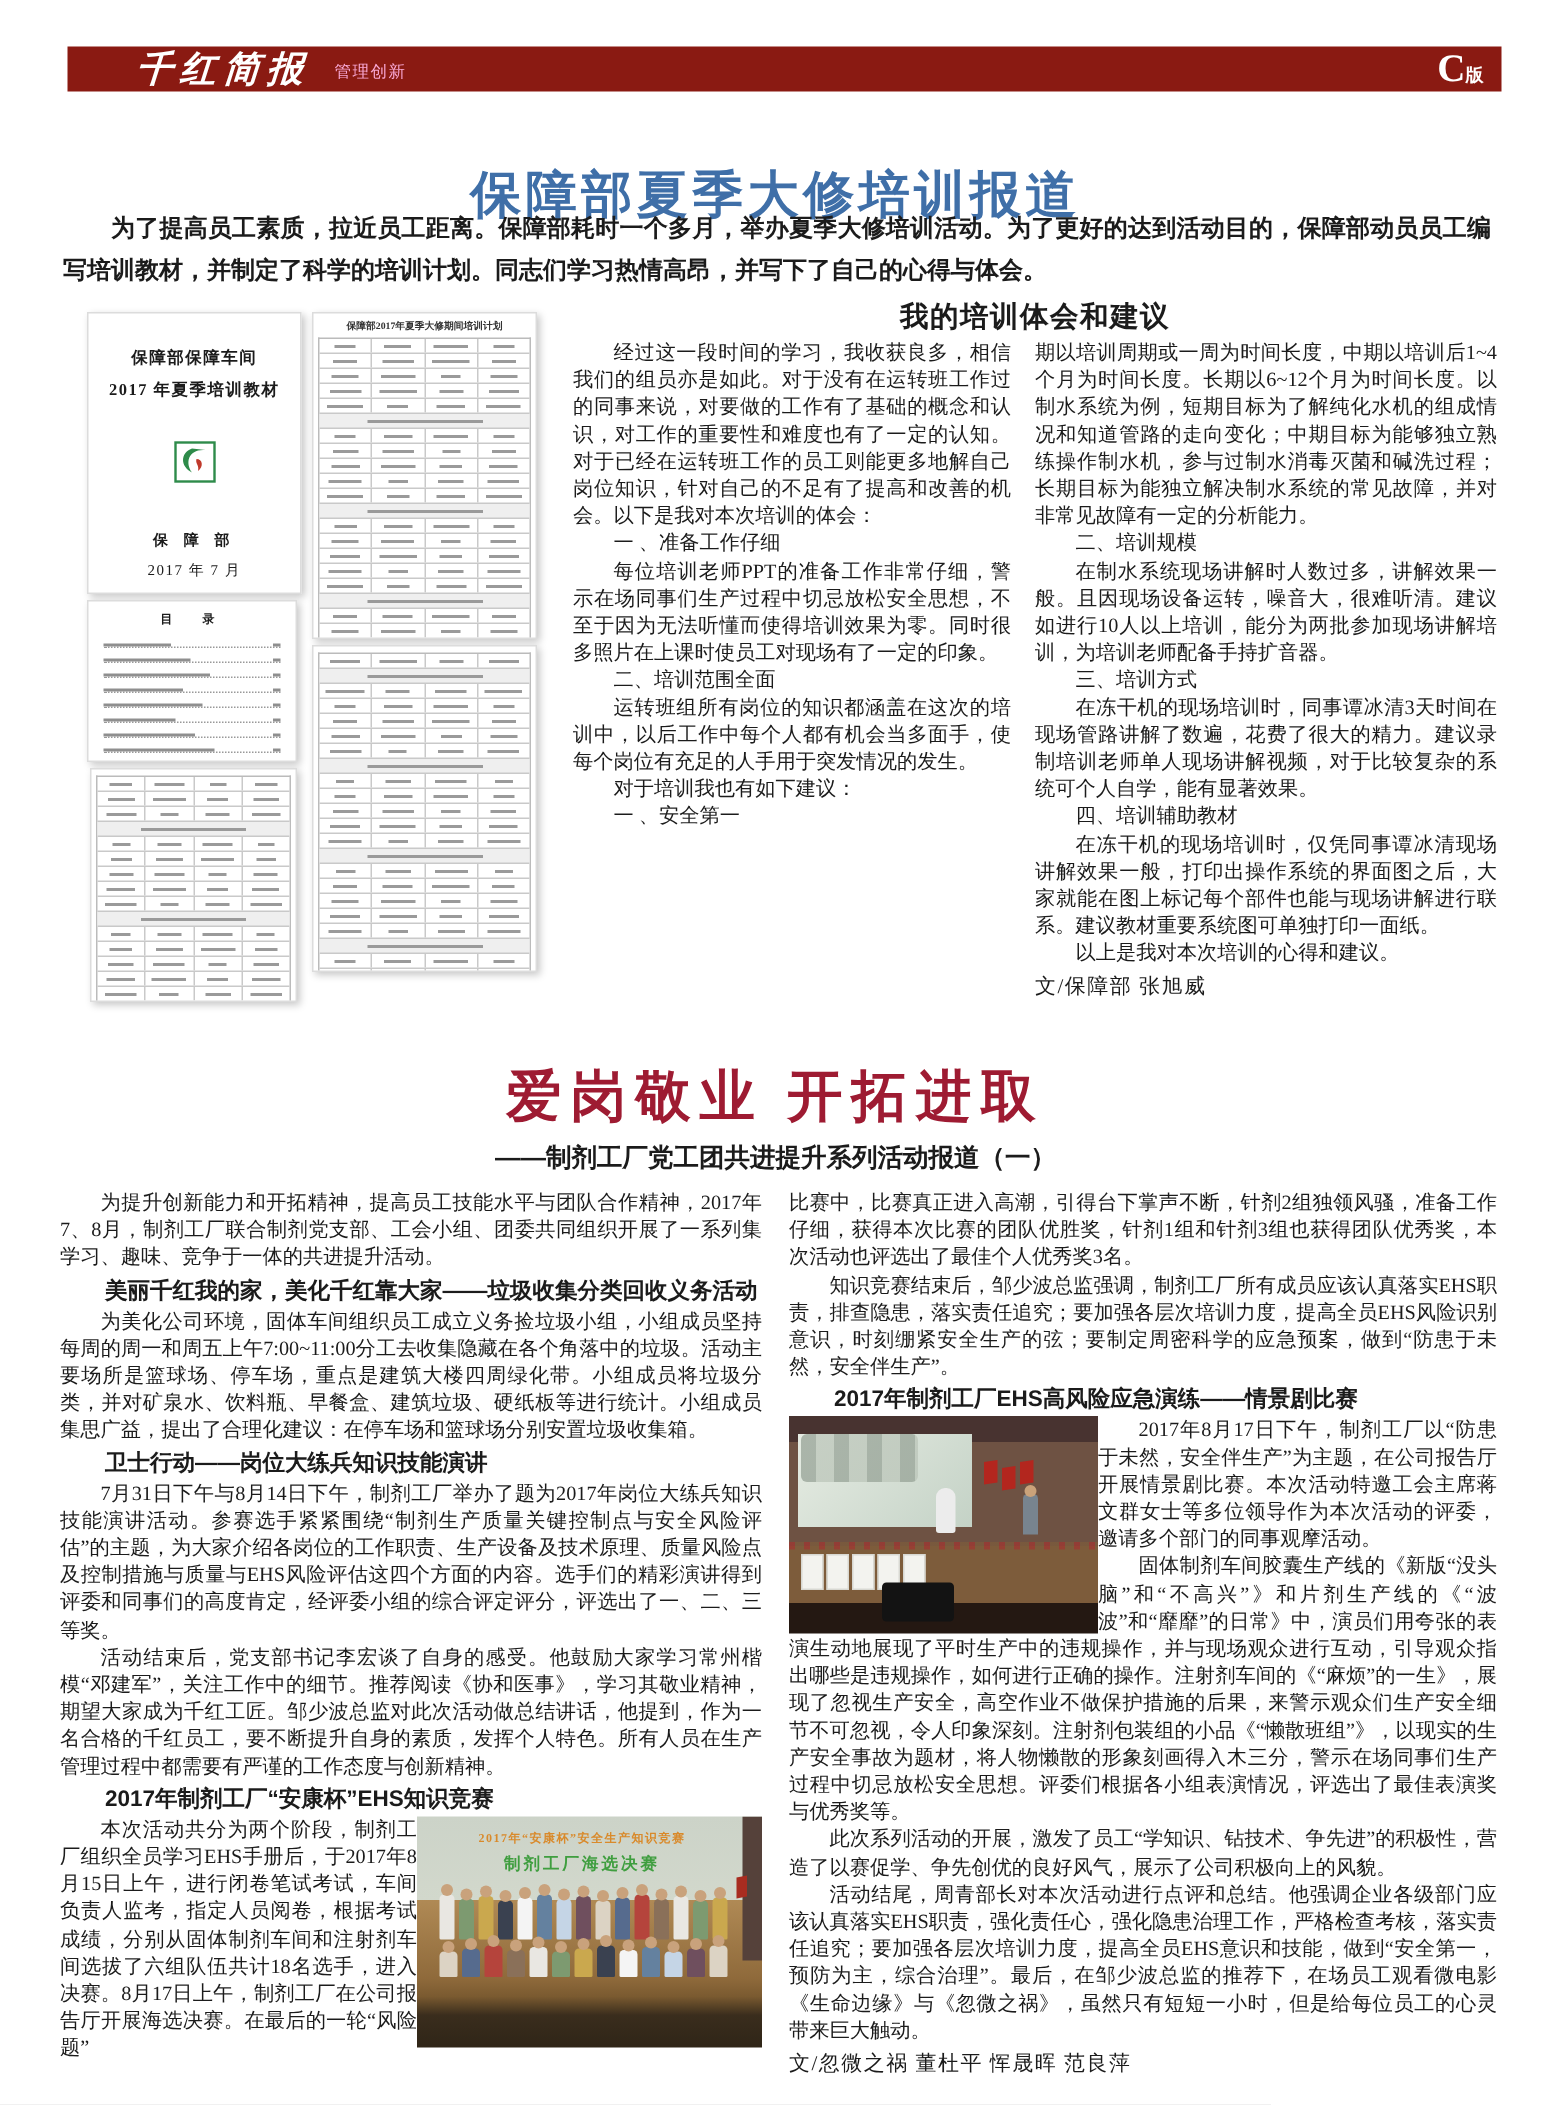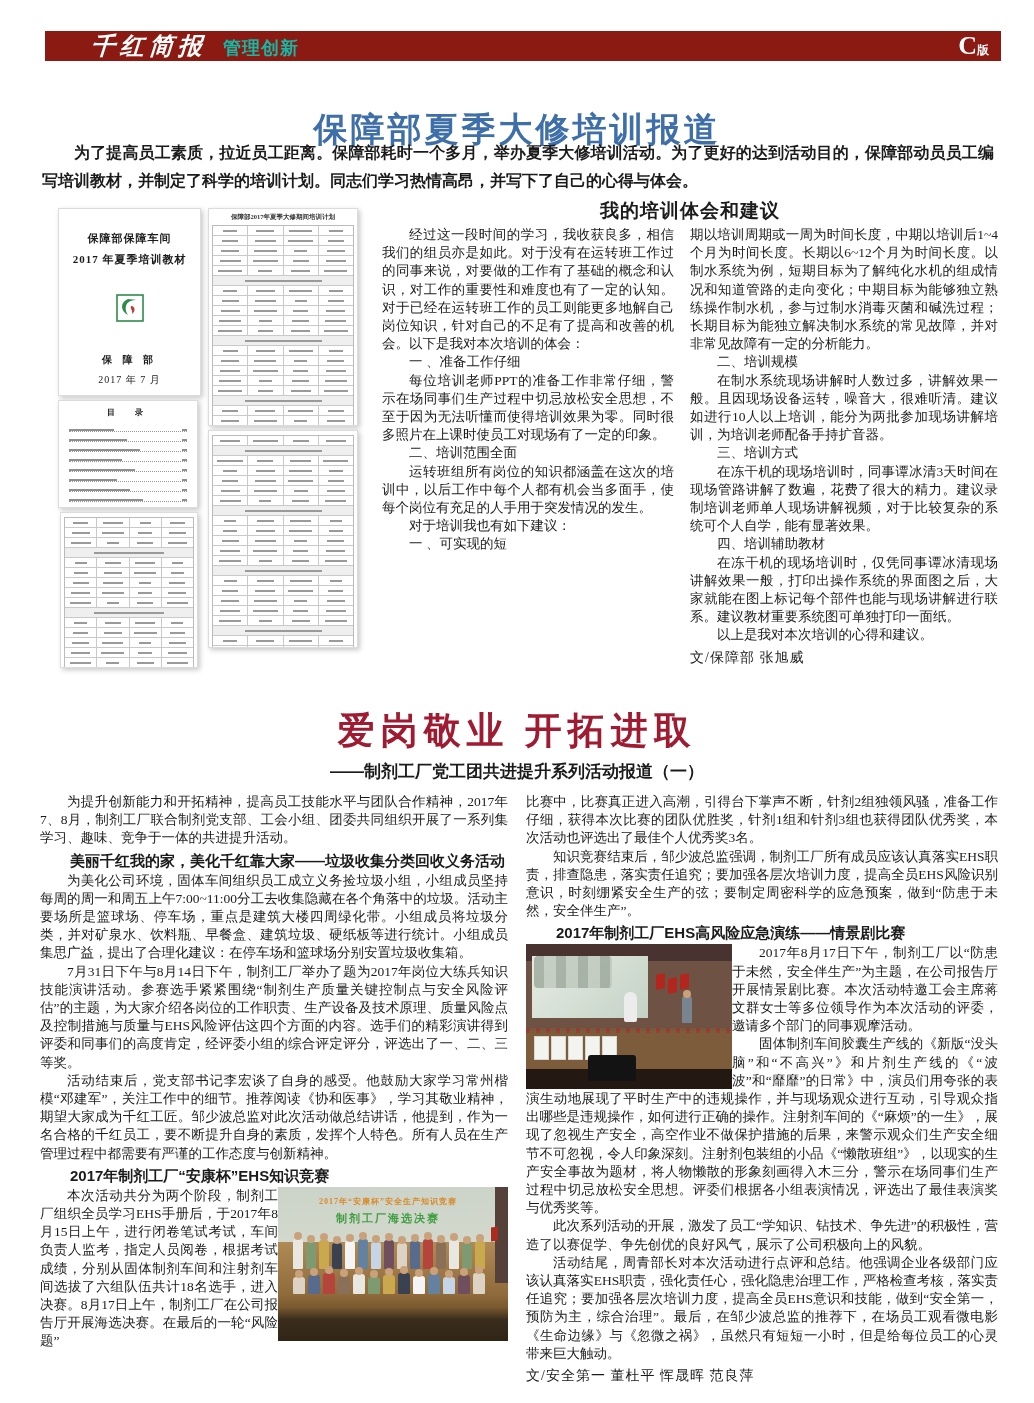--- a/index.html
+++ b/index.html
@@ -4,21 +4,21 @@
 <style>
   html,body{margin:0;padding:0;background:#e8e8e8;}
   .page{position:relative;width:1034px;height:1403px;margin:0 auto;background:#ffffff;
         font-family:"Liberation Serif","DejaVu Serif",serif;color:#1b1b1b;overflow:hidden;}
 
   
   .header-bar{position:absolute;left:45px;top:31px;width:956px;height:30px;
               background:var(--header_red,#8a1a12);display:flex;align-items:center;}
   .masthead{color:#fff;font-size:24px;font-weight:bold;font-style:italic;margin-left:46px;
             letter-spacing:5px;font-family:"DejaVu Serif",serif;transform:skewX(-4deg);white-space:nowrap;}
-  .section-label{color:#14b8a6;font-size:18px;font-weight:bold;margin-left:16px;padding-top:3px;
+  .section-label{color:#f9a8d4;font-size:11px;font-weight:normal;margin-left:16px;padding-top:3px;
                  font-family:"Liberation Sans",sans-serif;letter-spacing:1px;}
   .edition{margin-left:auto;margin-right:12px;color:#fff;display:flex;align-items:baseline;}
   .edition .big{font-size:26px;font-family:"Liberation Serif",serif;font-weight:bold;}
   .edition .small{font-size:12px;font-weight:bold;}
 
   
   .headline1{position:absolute;left:0;right:0;top:84px;text-align:center;font-size:34px;
              font-weight:bold;color:var(--headline_blue,#3f6fa8);letter-spacing:3px;}
   .intro{position:absolute;left:42px;top:139px;width:952px;margin:0;
          font-family:"Liberation Sans",sans-serif;font-weight:bold;font-size:16px;
@@ -892,21 +892,21 @@
 
     <h2 class="a1-heading">我的培训体会和建议</h2>
 
     <div class="a1-col1">
         <p class="body-p">经过这一段时间的学习，我收获良多，相信我们的组员亦是如此。对于没有在运转班工作过的同事来说，对要做的工作有了基础的概念和认识，对工作的重要性和难度也有了一定的认知。对于已经在运转班工作的员工则能更多地解自己岗位知识，针对自己的不足有了提高和改善的机会。以下是我对本次培训的体会：</p>
         <p class="body-p">一 、准备工作仔细</p>
         <p class="body-p">每位培训老师PPT的准备工作非常仔细，警示在场同事们生产过程中切忌放松安全思想，不至于因为无法听懂而使得培训效果为零。同时很多照片在上课时使员工对现场有了一定的印象。</p>
         <p class="body-p">二、培训范围全面</p>
         <p class="body-p">运转班组所有岗位的知识都涵盖在这次的培训中，以后工作中每个人都有机会当多面手，使每个岗位有充足的人手用于突发情况的发生。</p>
         <p class="body-p">对于培训我也有如下建议：</p>
-        <p class="body-p">一 、可实现的短</p>
+        <p class="body-p">一 、安全第一</p>
       </div>
     <div class="a1-col2">
       <div>
           <p class="body-p no-indent">期以培训周期或一周为时间长度，中期以培训后1~4个月为时间长度。长期以6~12个月为时间长度。以制水系统为例，短期目标为了解纯化水机的组成情况和知道管路的走向变化；中期目标为能够独立熟练操作制水机，参与过制水消毒灭菌和碱洗过程；长期目标为能独立解决制水系统的常见故障，并对非常见故障有一定的分析能力。</p>
           <p class="body-p">二、培训规模</p>
           <p class="body-p">在制水系统现场讲解时人数过多，讲解效果一般。且因现场设备运转，噪音大，很难听清。建议如进行10人以上培训，能分为两批参加现场讲解培训，为培训老师配备手持扩音器。</p>
           <p class="body-p">三、培训方式</p>
           <p class="body-p">在冻干机的现场培训时，同事谭冰清3天时间在现场管路讲解了数遍，花费了很大的精力。建议录制培训老师单人现场讲解视频，对于比较复杂的系统可个人自学，能有显著效果。</p>
           <p class="body-p">四、培训辅助教材</p>
           <p class="body-p">在冻干机的现场培训时，仅凭同事谭冰清现场讲解效果一般，打印出操作系统的界面图之后，大家就能在图上标记每个部件也能与现场讲解进行联系。建议教材重要系统图可单独打印一面纸。</p>
@@ -919,20 +919,21 @@
   <h1 class="headline2">爱岗敬业  开拓进取</h1>
   <p class="subtitle2">——制剂工厂党工团共进提升系列活动报道（一）</p>
 
   <div class="a2">
 
     <div class="a2-left">
       <div>
           <p class="body-p">为提升创新能力和开拓精神，提高员工技能水平与团队合作精神，2017年7、8月，制剂工厂联合制剂党支部、工会小组、团委共同组织开展了一系列集学习、趣味、竞争于一体的共进提升活动。</p>
           <h3 class="sub-head">美丽千红我的家，美化千红靠大家——垃圾收集分类回收义务活动</h3>
           <p class="body-p">为美化公司环境，固体车间组织员工成立义务捡垃圾小组，小组成员坚持每周的周一和周五上午7:00~11:00分工去收集隐藏在各个角落中的垃圾。活动主要场所是篮球场、停车场，重点是建筑大楼四周绿化带。小组成员将垃圾分类，并对矿泉水、饮料瓶、早餐盒、建筑垃圾、硬纸板等进行统计。小组成员集思广益，提出了合理化建议：在停车场和篮球场分别安置垃圾收集箱。</p>
+          <h3 class="sub-head">卫士行动——岗位大练兵知识技能演讲</h3>
           <p class="body-p">7月31日下午与8月14日下午，制剂工厂举办了题为2017年岗位大练兵知识技能演讲活动。参赛选手紧紧围绕“制剂生产质量关键控制点与安全风险评估”的主题，为大家介绍各岗位的工作职责、生产设备及技术原理、质量风险点及控制措施与质量与EHS风险评估这四个方面的内容。选手们的精彩演讲得到评委和同事们的高度肯定，经评委小组的综合评定评分，评选出了一、二、三等奖。</p>
           <p class="body-p">活动结束后，党支部书记李宏谈了自身的感受。他鼓励大家学习常州楷模“邓建军”，关注工作中的细节。推荐阅读《协和医事》，学习其敬业精神，期望大家成为千红工匠。邹少波总监对此次活动做总结讲话，他提到，作为一名合格的千红员工，要不断提升自身的素质，发挥个人特色。所有人员在生产管理过程中都需要有严谨的工作态度与创新精神。</p>
           <h3 class="sub-head">2017年制剂工厂“安康杯”EHS知识竞赛</h3>
         </div>
       <div class="flow">
         <figure class="photo-group" style="margin-block:0;margin-inline:0 0;">
           <span class="pg-title1">2017年“安康杯”安全生产知识竞赛</span>
           <span class="pg-title2">制剂工厂海选决赛</span>
           <span class="pg-curtain"></span>
           <span class="pg-flag"></span>
@@ -968,17 +969,17 @@
             </span>
           <span class="ps-speaker"></span>
         </figure>
         <p class="body-p">2017年8月17日下午，制剂工厂以“防患于未然，安全伴生产”为主题，在公司报告厅开展情景剧比赛。本次活动特邀工会主席蒋文群女士等多位领导作为本次活动的评委，邀请多个部门的同事观摩活动。</p>
         <p class="body-p">固体制剂车间胶囊生产线的《新版“没头脑”和“不高兴”》和片剂生产线的《“波波”和“靡靡”的日常》中，演员们用夸张的表演生动地展现了平时生产中的违规操作，并与现场观众进行互动，引导观众指出哪些是违规操作，如何进行正确的操作。注射剂车间的《“麻烦”的一生》，展现了忽视生产安全，高空作业不做保护措施的后果，来警示观众们生产安全细节不可忽视，令人印象深刻。注射剂包装组的小品《“懒散班组”》，以现实的生产安全事故为题材，将人物懒散的形象刻画得入木三分，警示在场同事们生产过程中切忌放松安全思想。评委们根据各小组表演情况，评选出了最佳表演奖与优秀奖等。</p>
       </div>
       <div>
           <p class="body-p">此次系列活动的开展，激发了员工“学知识、钻技术、争先进”的积极性，营造了以赛促学、争先创优的良好风气，展示了公司积极向上的风貌。</p>
           <p class="body-p">活动结尾，周青部长对本次活动进行点评和总结。他强调企业各级部门应该认真落实EHS职责，强化责任心，强化隐患治理工作，严格检查考核，落实责任追究；要加强各层次培训力度，提高全员EHS意识和技能，做到“安全第一，预防为主，综合治理”。最后，在邹少波总监的推荐下，在场员工观看微电影《生命边缘》与《忽微之祸》，虽然只有短短一小时，但是给每位员工的心灵带来巨大触动。</p>
         </div>
-      <p class="byline">文/安全第一 董杜平 恽晟晖 范良萍</p>
+      <p class="byline">文/忽微之祸 董杜平 恽晟晖 范良萍</p>
     </div>
   </div>
 
 </div>
 
 </body></html>

